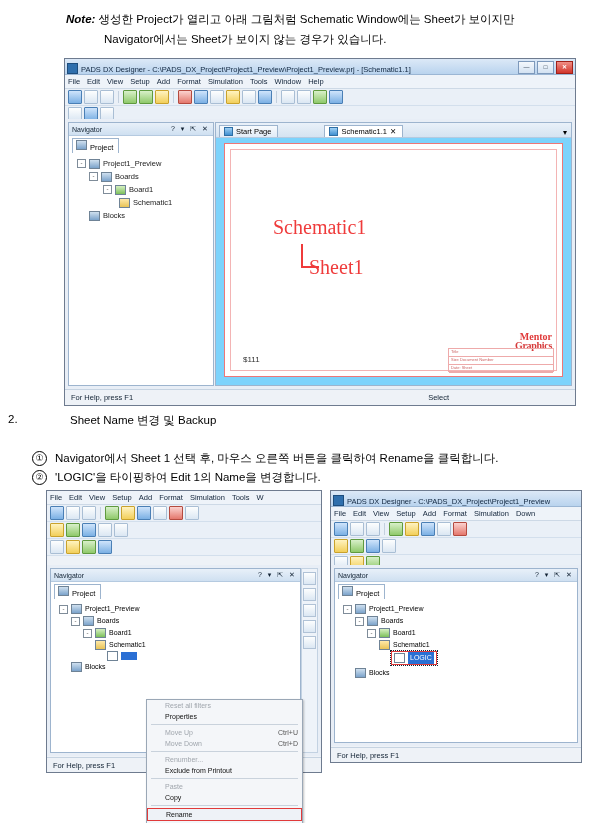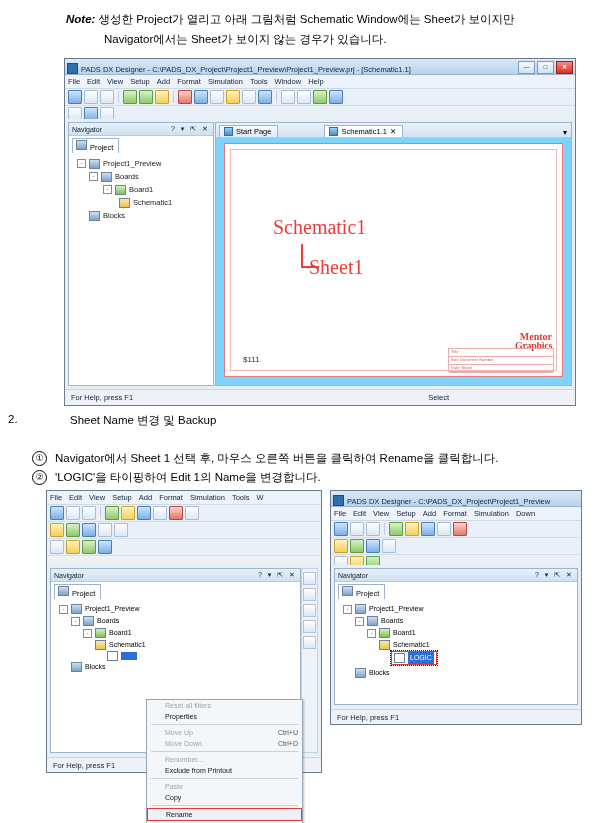--- a/index.html
+++ b/index.html
@@ -74,21 +74,21 @@
   .mentor{position:absolute;right:10px;bottom:26px;font-size:10px;font-weight:bold;color:#e03a3a;text-align:right;line-height:9px;font-family:"Liberation Serif",serif;}
   .mentor .l2{color:#d63b3b;letter-spacing:-0.3px;}
   .titleblock{position:absolute;right:8px;bottom:4px;width:104px;height:22px;border:1px solid #eaa;}
   .titleblock div{border-bottom:1px solid #eaa;height:7px;font-size:4px;color:#c66;padding-left:2px;}
   .s111{position:absolute;left:18px;bottom:12px;font-size:8px;color:#333;}
   .statusbar{position:absolute;left:0;right:0;bottom:0;height:15px;background:#eef2f7;border-top:1px solid #c6d3e1;font-size:7.5px;display:flex;align-items:center;padding:0 6px;color:#123;}
   .statusbar .right{margin-left:auto;margin-right:120px;}
 
   
   #fig2{left:46px;top:490px;width:276px;height:283px;}
-  #fig3{left:330px;top:490px;width:252px;height:235px;}
+  #fig3{left:330px;top:490px;width:252px;height:273px;}
   .mini .body{position:absolute;left:0;right:0;top:74px;bottom:16px;background:#e8eef6;}
   .mini .navpanel2{position:absolute;left:3px;top:3px;right:20px;bottom:3px;background:#fff;border:1px solid #9db4ce;}
   .mini .sidestrip{position:absolute;right:3px;top:3px;width:15px;bottom:3px;background:#eef3f9;border:1px solid #c3d2e2;}
   .mini .sidestrip i{display:block;width:11px;height:11px;margin:3px auto;border:1px solid #b0c2d6;background:linear-gradient(#fdfefe,#dbe7f3);}
   .mini .statusbar{height:14px;}
   .minitree{padding:3px 0 0 4px;font-size:7px;line-height:12px;}
   .sel{background:#2a6fd4;color:#fff;padding:0 2px;}
   .selbox{outline:1px dotted #123;}
 
   

